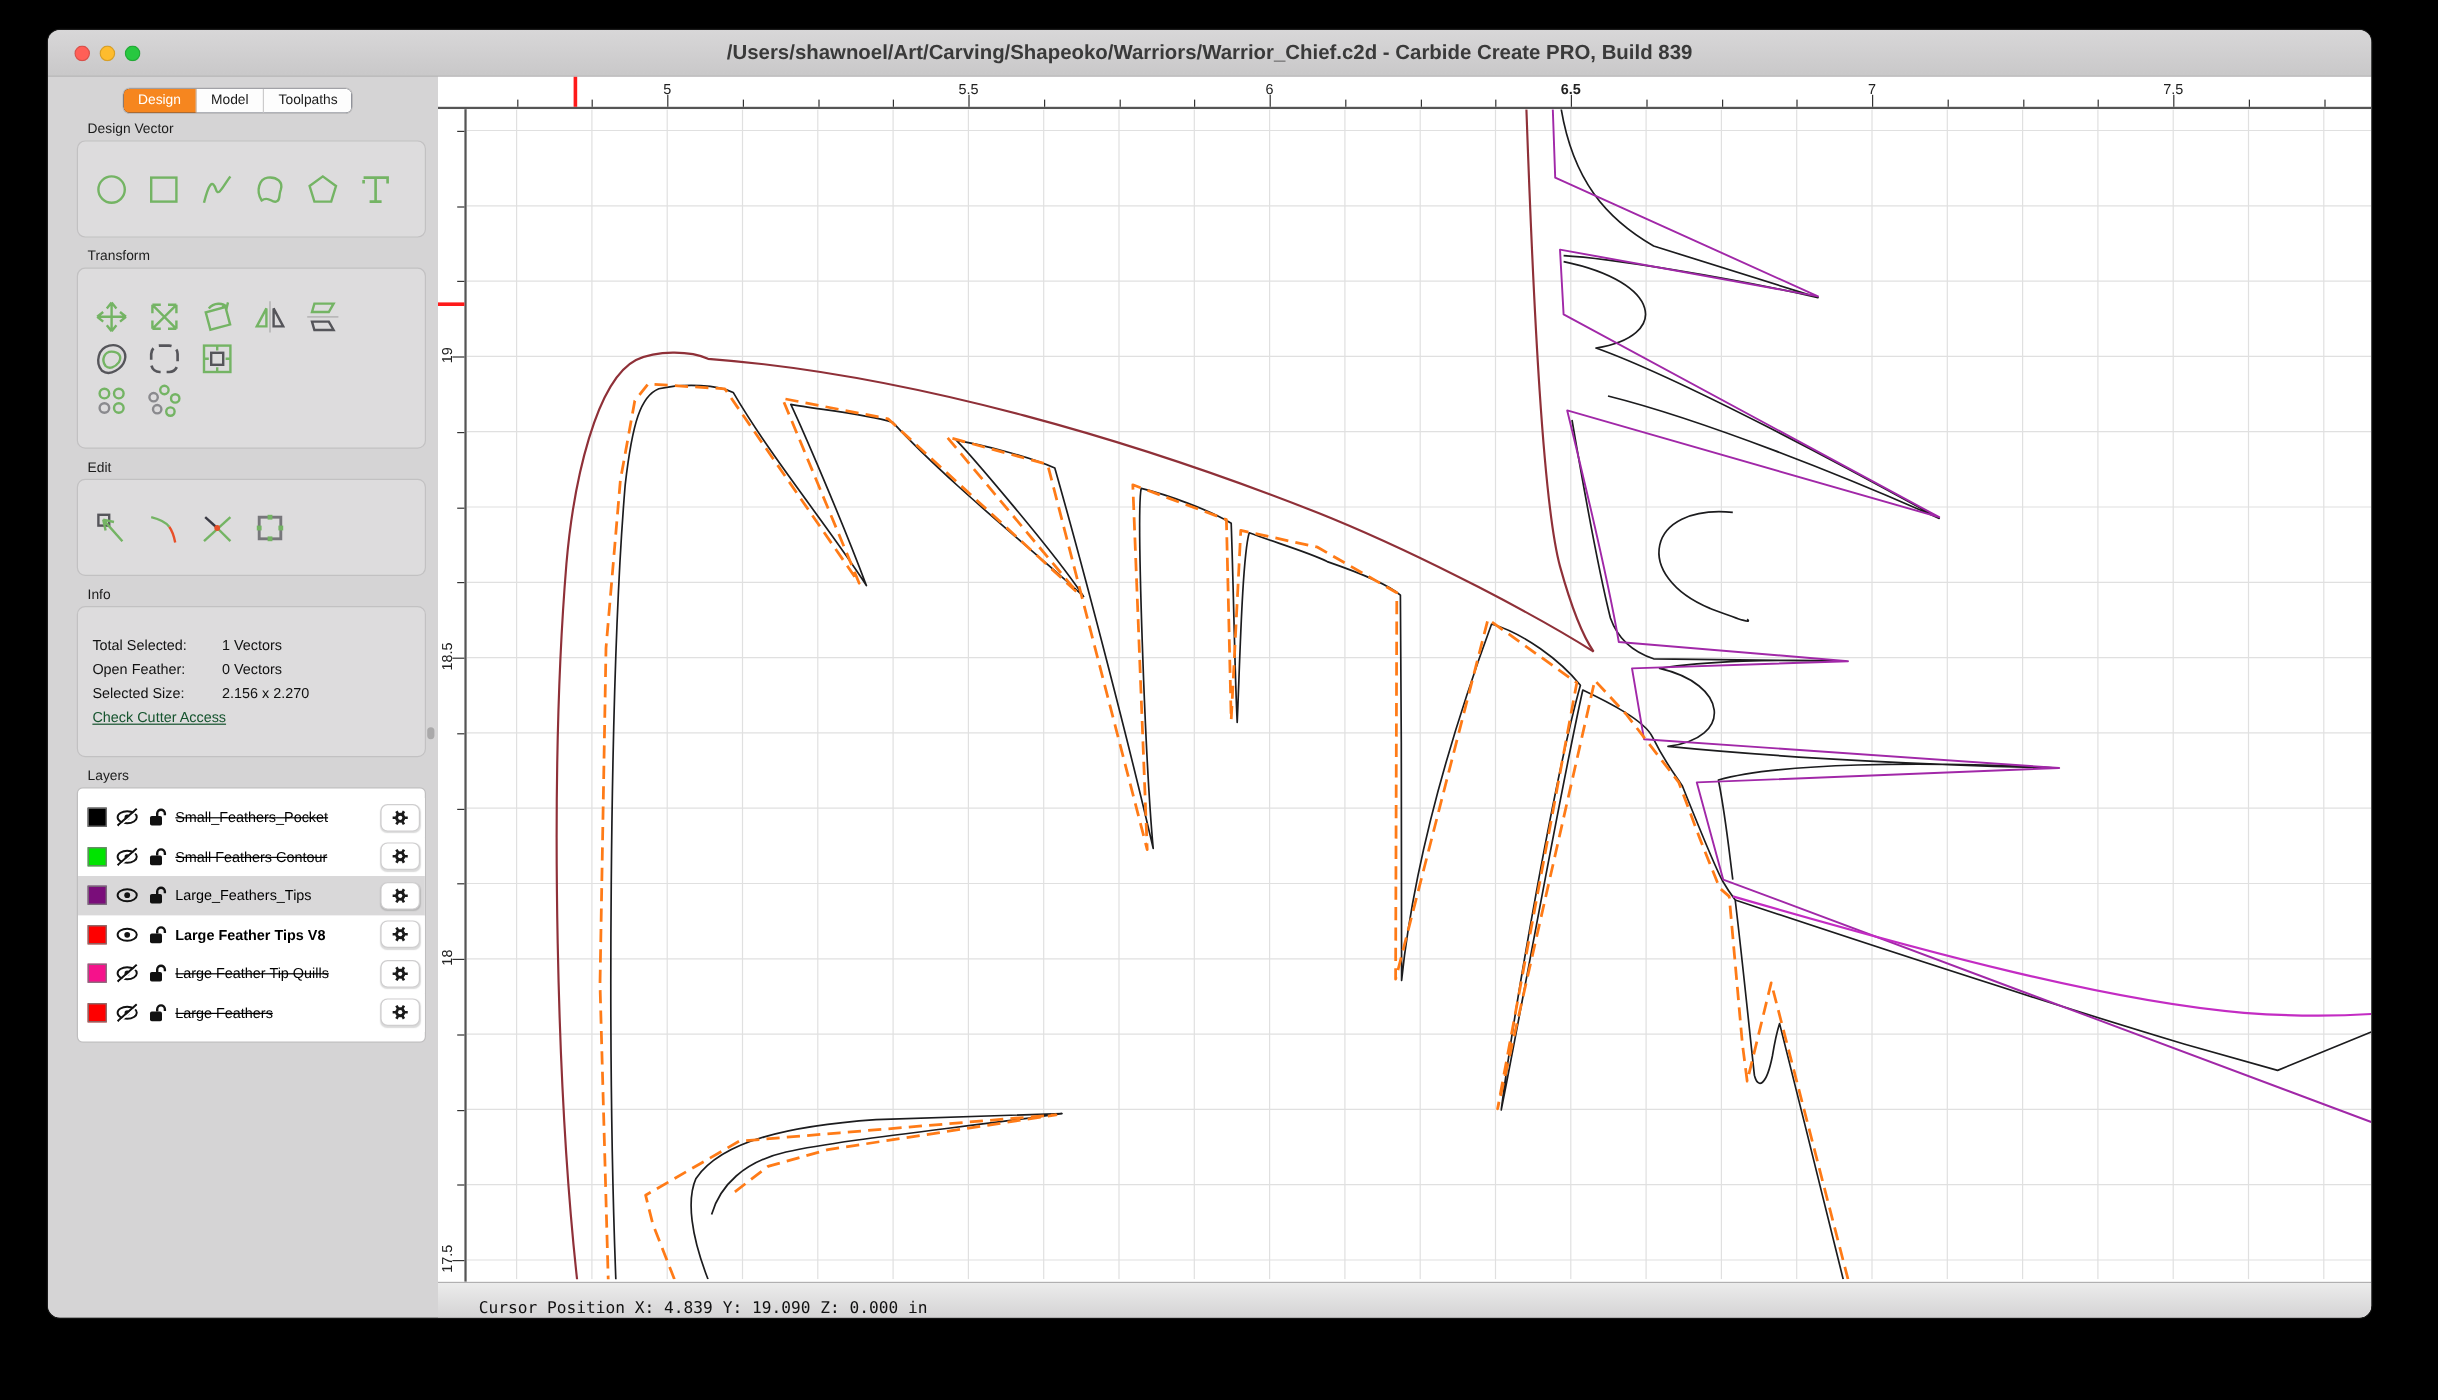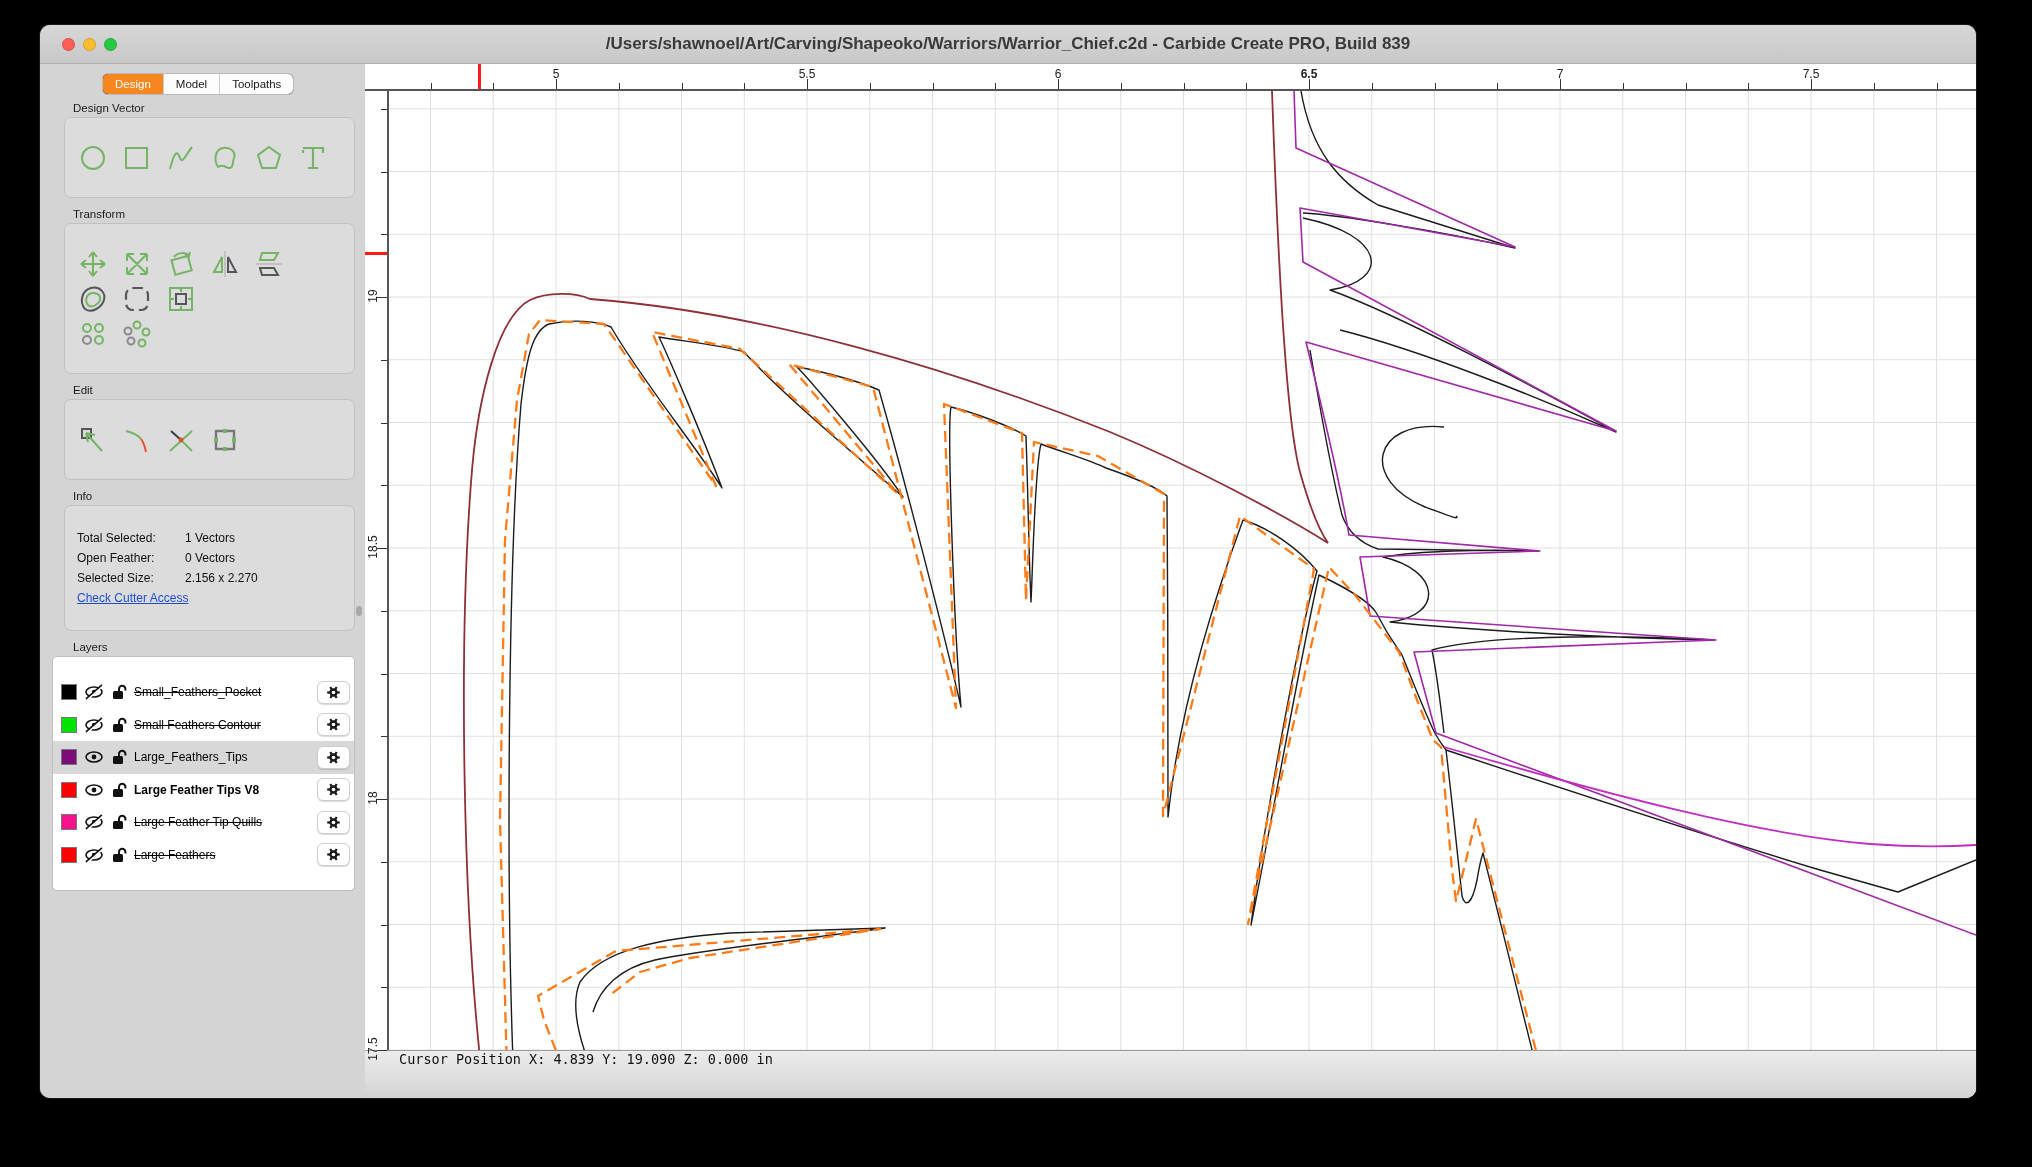--- a/index.html
+++ b/index.html
@@ -14,42 +14,42 @@
   .tabs{position:absolute;left:62px;top:9px;display:flex;border:1px solid #bdbcbd;border-radius:6px;overflow:hidden;background:#0f172a;height:22px;}
   .tab{padding:3px 12px;font-size:11.5px;color:#1a1a1a;background:#fdfdfd;border-right:1px solid #cccbcc;display:flex;align-items:center;}
   .tab:last-child{border-right:none;}
   .tab.active{background:#f6861f;color:#fff;}
   .sec-label{font-size:11.5px;color:#1b1b1b;margin:0 0 3px 33px;}
   .groupbox{margin:0 10px 10px 24px;background:#dddcdd;border:1px solid #c2c1c2;border-radius:7px;padding:22px 8px;}
   .iconrow{display:flex;align-items:center;gap:13px;padding:2px 4px;}
   .icon{width:31px;height:31px;display:flex;align-items:center;justify-content:center;}
   .info-row{display:flex;font-size:12px;color:#111;padding:3px 4px;}
   .info-row .lbl{width:108px;}
-  .cutter-link{font-size:12px;color:#1d4ed8;text-decoration:underline;padding:3px 4px;display:inline-block;}
-  .layersbox{margin:0 10px 0 12px;background:#fff;border:1px solid #bfbebf;border-radius:5px;padding:19px 0;}
+  .cutter-link{font-size:12px;color:#14532d;text-decoration:underline;padding:3px 4px;display:inline-block;}
+  .layersbox{margin:0 10px 0 24px;background:#fff;border:1px solid #bfbebf;border-radius:5px;padding:8px 0;}
   .layer-row{display:flex;align-items:center;height:32.5px;padding:0 4px 0 8px;gap:7px;background:#fff;}
   .layer-row.selected{background:#d9d8d9;}
   .swatch{width:16px;height:16px;border:1px solid #777;flex:0 0 auto;}
   .lname{font-size:12px;color:#000;flex:1;white-space:nowrap;overflow:hidden;}
   .lname.strike{text-decoration:line-through;}
   .lname.bold{font-weight:bold;}
   .gearbtn{width:33px;height:23px;background:#fff;border:1px solid #cfcecf;border-radius:6px;box-shadow:0 1px 1px rgba(0,0,0,.15);display:flex;align-items:center;justify-content:center;flex:0 0 auto;}
   .scrollnub{position:absolute;right:3px;top:542px;width:6px;height:10px;border-radius:3px;background:#aaa9aa;}
   .canvaswrap{flex:1;display:flex;flex-direction:column;background:#fff;min-width:0;}
   .topruler{height:27px;background:#fff;position:relative;border-bottom:2px solid #555;flex:0 0 auto;}
   .canvasrow{flex:1;display:flex;min-height:0;}
   .leftruler{width:24px;flex:0 0 auto;background:#fff;position:relative;border-right:2px solid #555;}
   .plot{flex:1;position:relative;background:#fff;overflow:hidden;}
   .tick-t{position:absolute;bottom:0;width:1px;background:#333;}
   .tick-l{position:absolute;right:0;height:1px;background:#333;}
   .rlabel-t{position:absolute;top:3px;font-size:12px;color:#222;transform:translateX(-50%);}
   .rlabel-l{position:absolute;left:-7px;width:30px;text-align:center;font-size:12px;color:#222;transform:rotate(-90deg);}
   .redmark-t{position:absolute;top:0;bottom:0;width:3px;background:#fe1a1a;}
   .redmark-l{position:absolute;left:0;right:0;height:3px;background:#fe1a1a;}
-  .statusbar{height:48px;flex:0 0 auto;background:linear-gradient(#ececec,#d4d3d4);border-top:1px solid #9e9d9e;display:flex;align-items:flex-start;padding-left:34px;font-family:"DejaVu Sans Mono",monospace;font-size:13.5px;color:#111;}
+  .statusbar{height:30px;flex:0 0 auto;background:linear-gradient(#ececec,#d4d3d4);border-top:1px solid #9e9d9e;display:flex;align-items:flex-end;padding-left:34px;font-family:"DejaVu Sans Mono",monospace;font-size:13.5px;color:#111;}
 </style>
 </head>
 <body>
 
 <div class="window">
   <div class="titlebar">
     <div class="lights">
       <div class="light" style="background:#ff5f57"></div>
       <div class="light" style="background:#febc2e"></div>
       <div class="light" style="background:#28c840"></div>

